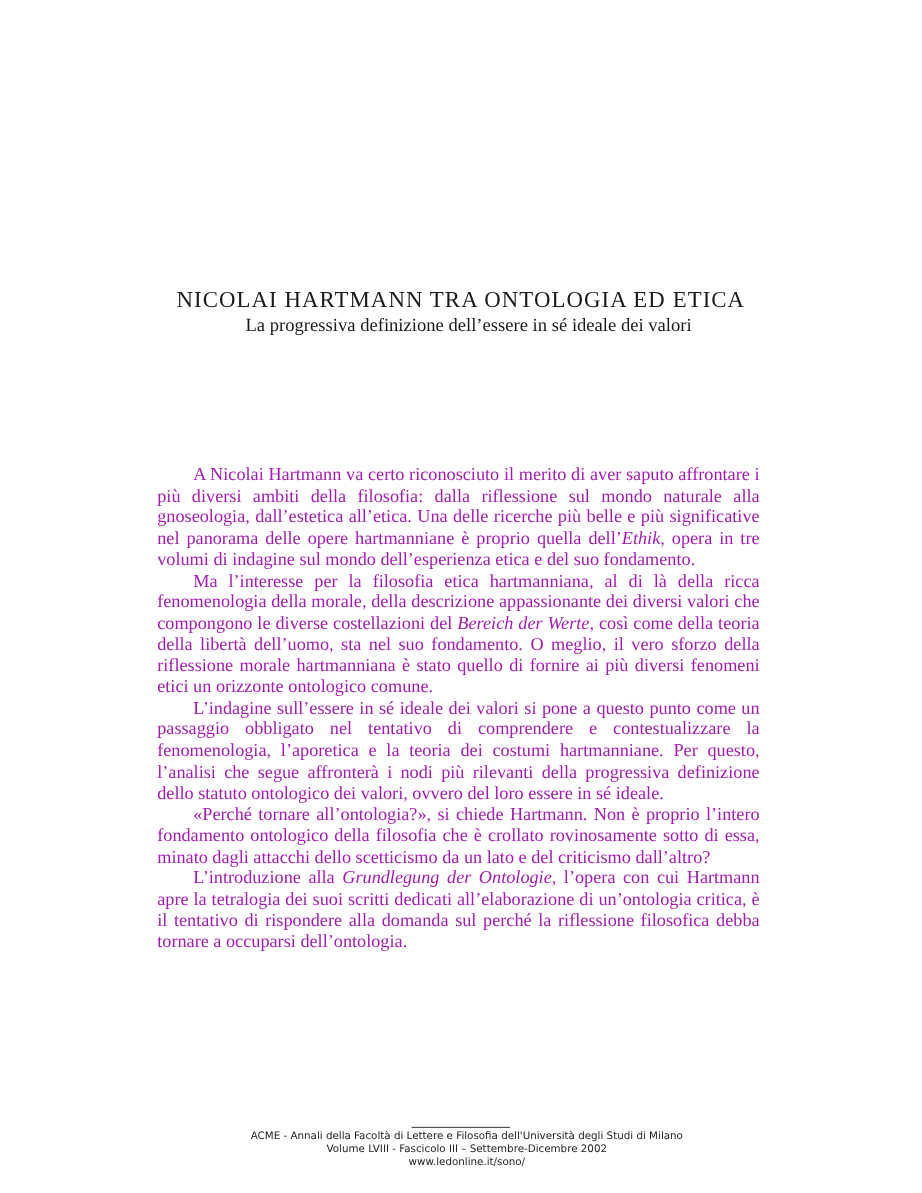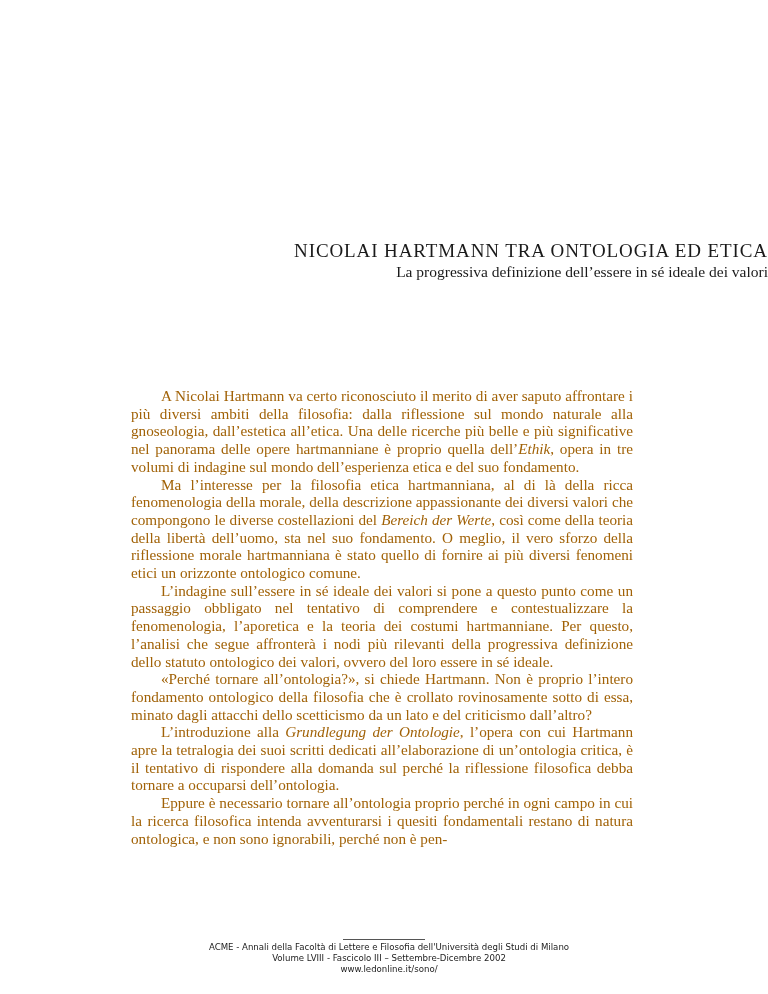--- a/index.html
+++ b/index.html
@@ -18,21 +18,21 @@
       position: absolute;
       left: 0; top: 0;
       width: 768px;
       height: 994px;
     }
     .title-block {
       position: absolute;
       top: 240px;
       left: 0;
       width: 768px;
-      text-align: right;
+      text-align: center;
       font-family: "Liberation Serif", "DejaVu Serif", serif;
     }
     .title {
       font-size: 19px;
       letter-spacing: 0.9px;
       line-height: 22px;
       margin: 0;
       font-weight: normal;
       color: #1a1a1a;
     }
@@ -45,21 +45,21 @@
       padding-left: 13px;
     }
     .body-text {
       position: absolute;
       top: 387px;
       left: 131px;
       width: 502px;
       font-family: "Liberation Serif", "DejaVu Serif", serif;
       font-size: 15.2px;
       line-height: 17.7px;
-      color: #a16207;
+      color: #a21caf;
     }
     .body-text p {
       margin: 0;
       text-indent: 30px;
       text-align: justify;
       hyphens: manual;
     }
     .body-text em {
       font-style: italic;
     }
@@ -103,23 +103,20 @@
     </p>
     <p>
       <span>L’indagine sull’essere in sé ideale dei valori si pone a questo punto come un passaggio obbligato nel tentativo di comprendere e contestualiz­zare la fenomenologia, l’aporetica e la teoria dei costumi hartmanniane. Per questo, l’analisi che segue affronterà i nodi più rilevanti della progres­siva definizione dello statuto ontologico dei valori, ovvero del loro essere in sé ideale.</span>
     </p>
     <p>
       <span>«Perché tornare all’ontologia?», si chiede Hartmann. Non è proprio l’intero fondamento ontologico della filosofia che è crollato rovinosamente sotto di essa, minato dagli attacchi dello scetticismo da un lato e del criti­cismo dall’altro?</span>
     </p>
     <p>
       <span>L’introduzione alla </span><em>Grundlegung der Ontologie</em><span>, l’opera con cui Hart­mann apre la tetralogia dei suoi scritti dedicati all’elaborazione di un’on­tologia critica, è il tentativo di rispondere alla domanda sul perché la ri­flessione filosofica debba tornare a occuparsi dell’ontologia.</span>
     </p>
-    <p>
-      <span>Eppure è necessario tornare all’ontologia proprio perché in ogni campo in cui la ricerca filosofica intenda avventurarsi i quesiti fondamen­tali restano di natura ontologica, e non sono ignorabili, perché non è pen-</span>
-    </p>
   </div>
 
   <div class="footer-rule"></div>
 
   <div class="footer">
     <div>ACME - Annali della Facoltà di Lettere e Filosofia dell'Università degli Studi di Milano</div>
     <div>Volume LVIII - Fascicolo III – Settembre-Dicembre 2002</div>
     <div>www.ledonline.it/sono/</div>
   </div>
 

